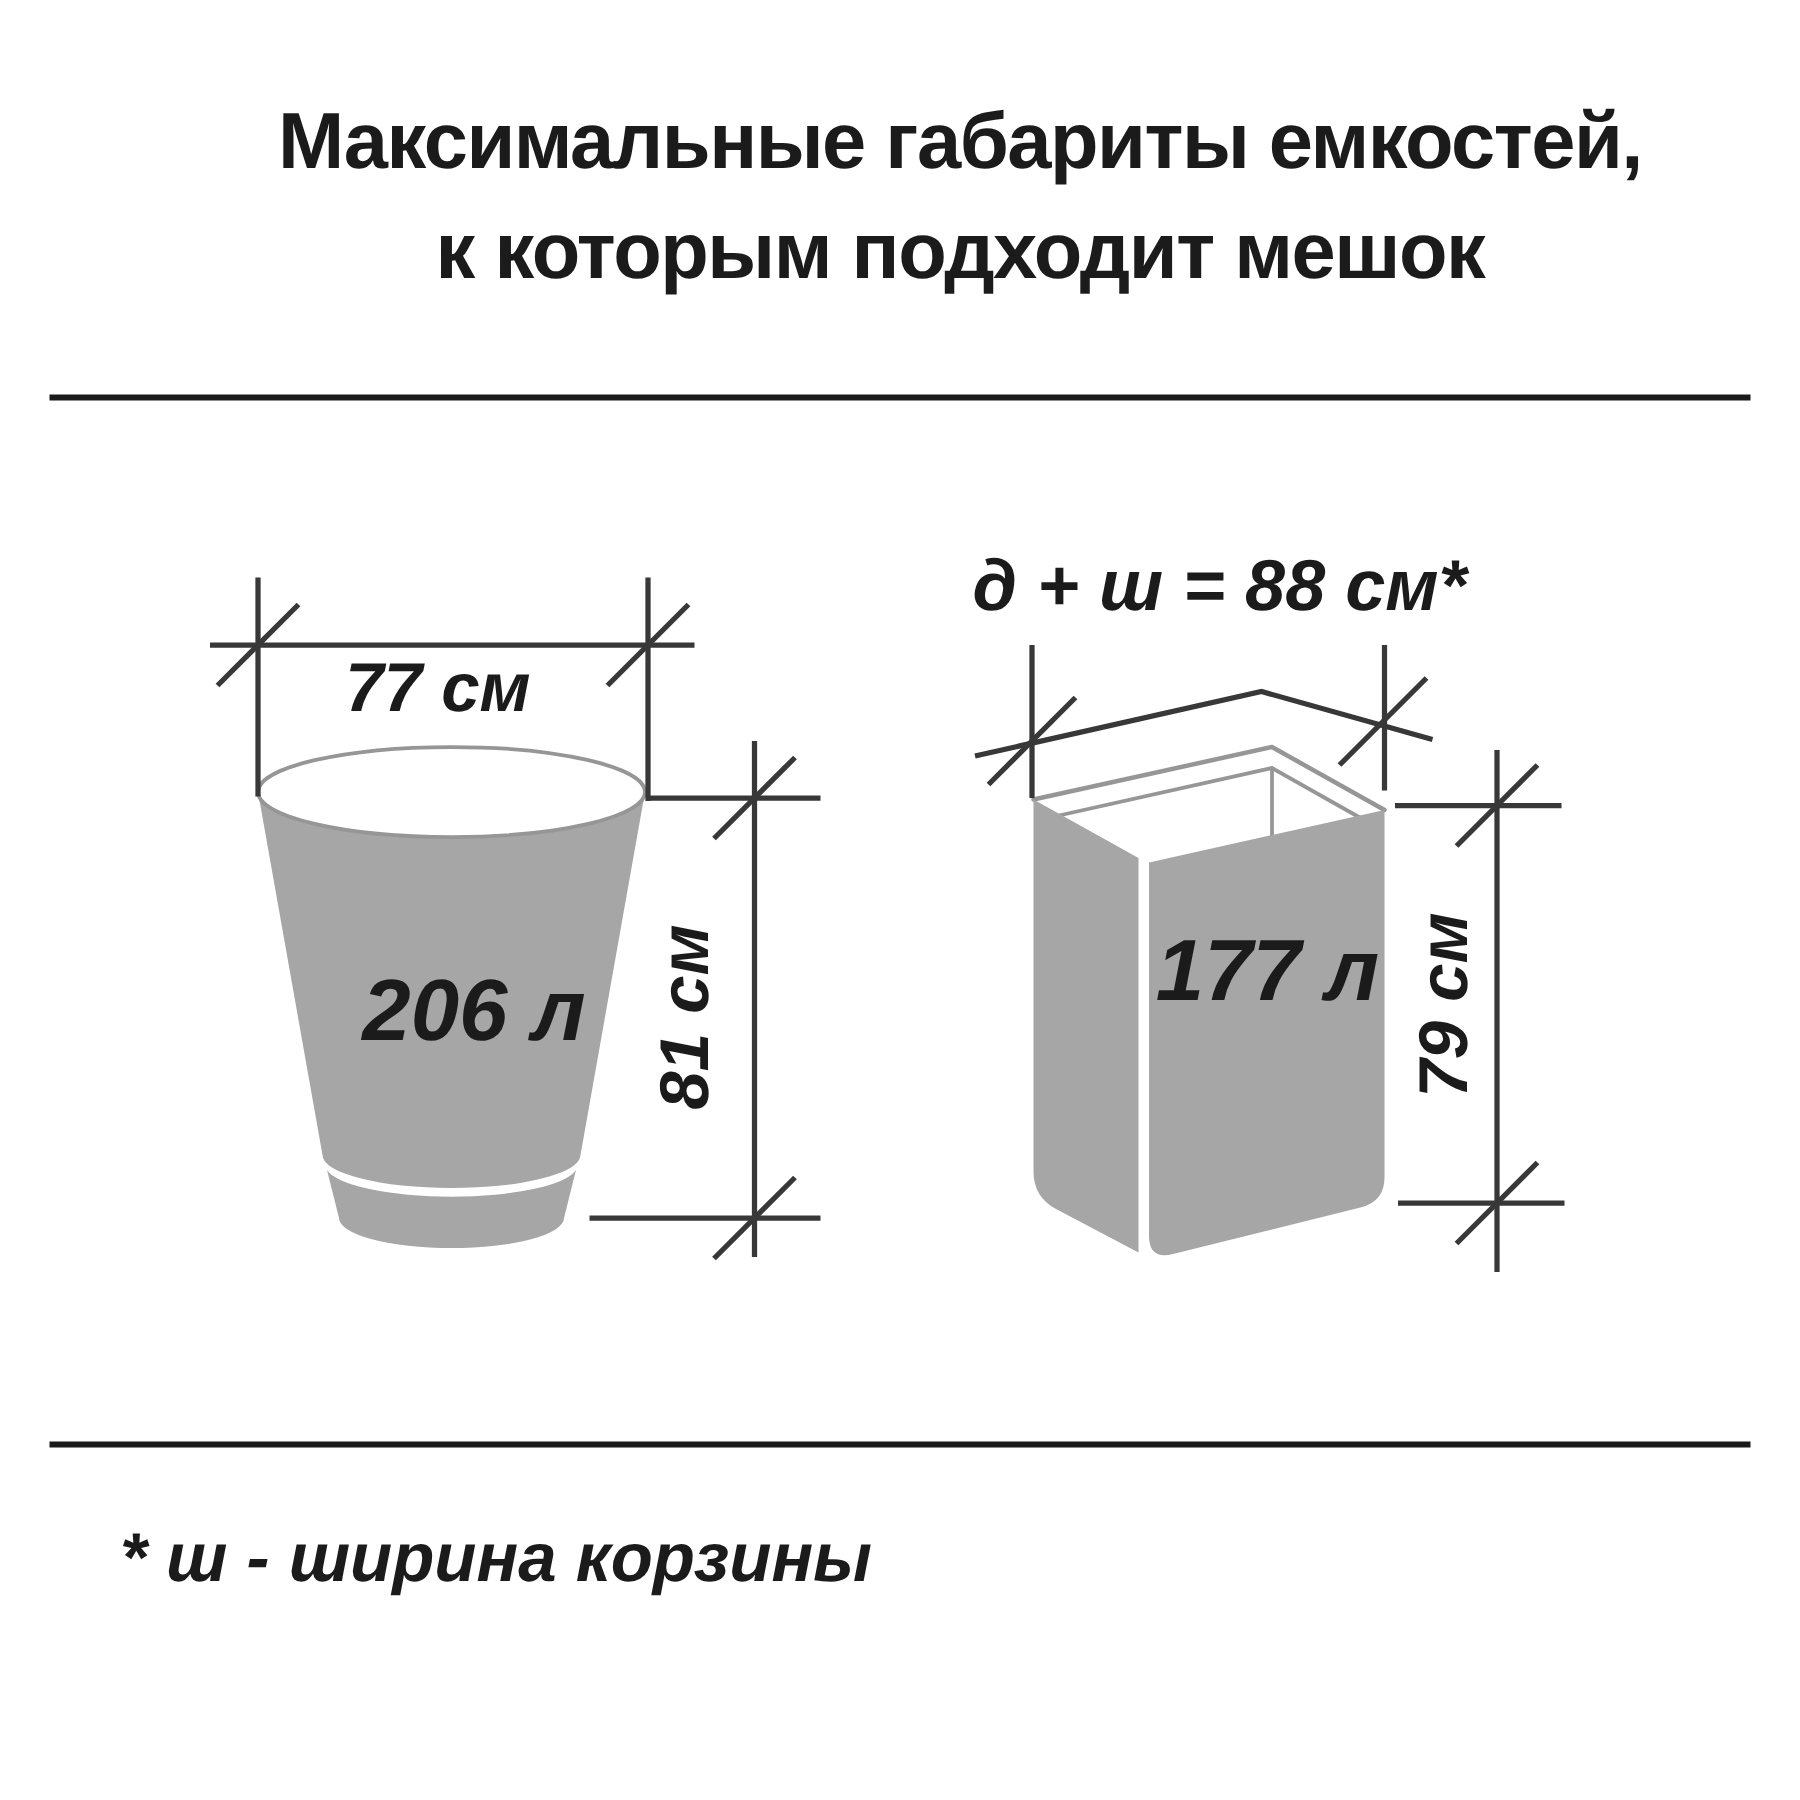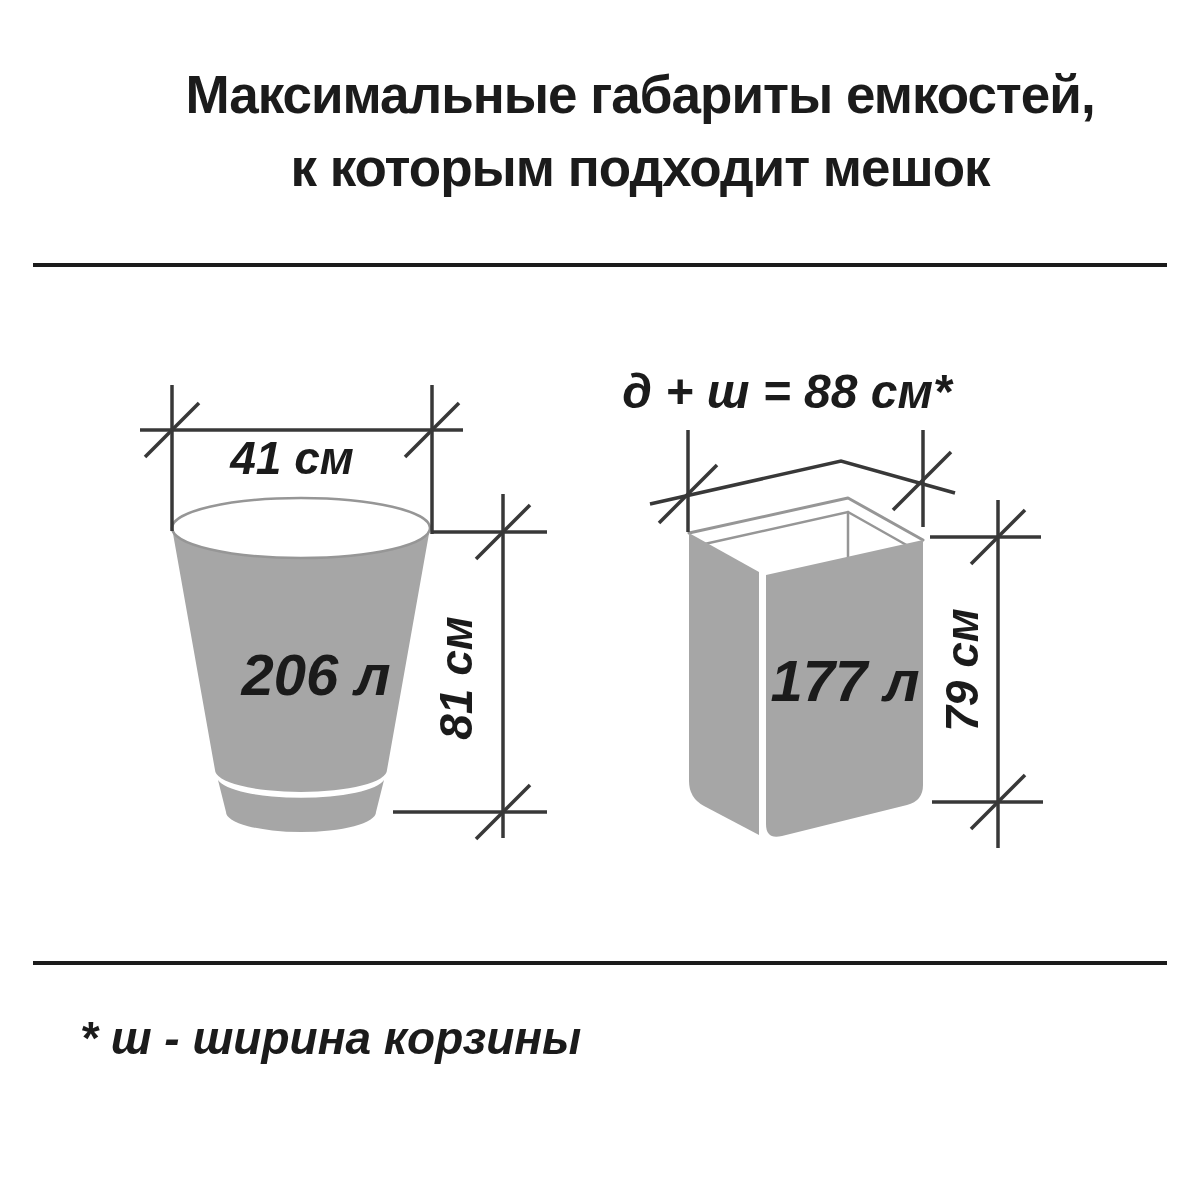--- a/index.html
+++ b/index.html
@@ -97,23 +97,23 @@
 
   <g class="dim">
     <line x1="998" y1="500" x2="998" y2="848"></line>
     <line x1="930" y1="537" x2="1041" y2="537"></line>
     <line x1="932" y1="802" x2="1043" y2="802"></line>
     <line x1="971" y1="564" x2="1025" y2="510"></line>
     <line x1="971" y1="829" x2="1025" y2="775"></line>
   </g>
 </svg>
 
-<div class="label size-46" style="left:292px;top:458px;">41 см</div>
+<div class="label size-46" style="left:292px;top:458px;">77 см</div>
 <div class="label size-58" style="left:316px;top:674px;">206 л</div>
 <div class="label vertical size-46" style="left:456px;top:678px;">81 см</div>
 
-<div class="label size-48" style="left:787px;top:391px;">д + ш = 88 см*</div>
-<div class="label size-58" style="left:845px;top:680px;">177 л</div>
+<div class="label size-48" style="left:813px;top:391px;">д + ш = 88 см*</div>
+<div class="label size-58" style="left:845px;top:647px;">177 л</div>
 <div class="label vertical size-46" style="left:962px;top:670px;">79 см</div>
 
 <div class="footnote">
   <div class="line">* ш - ширина корзины</div>
 </div>
 
 </body></html>

